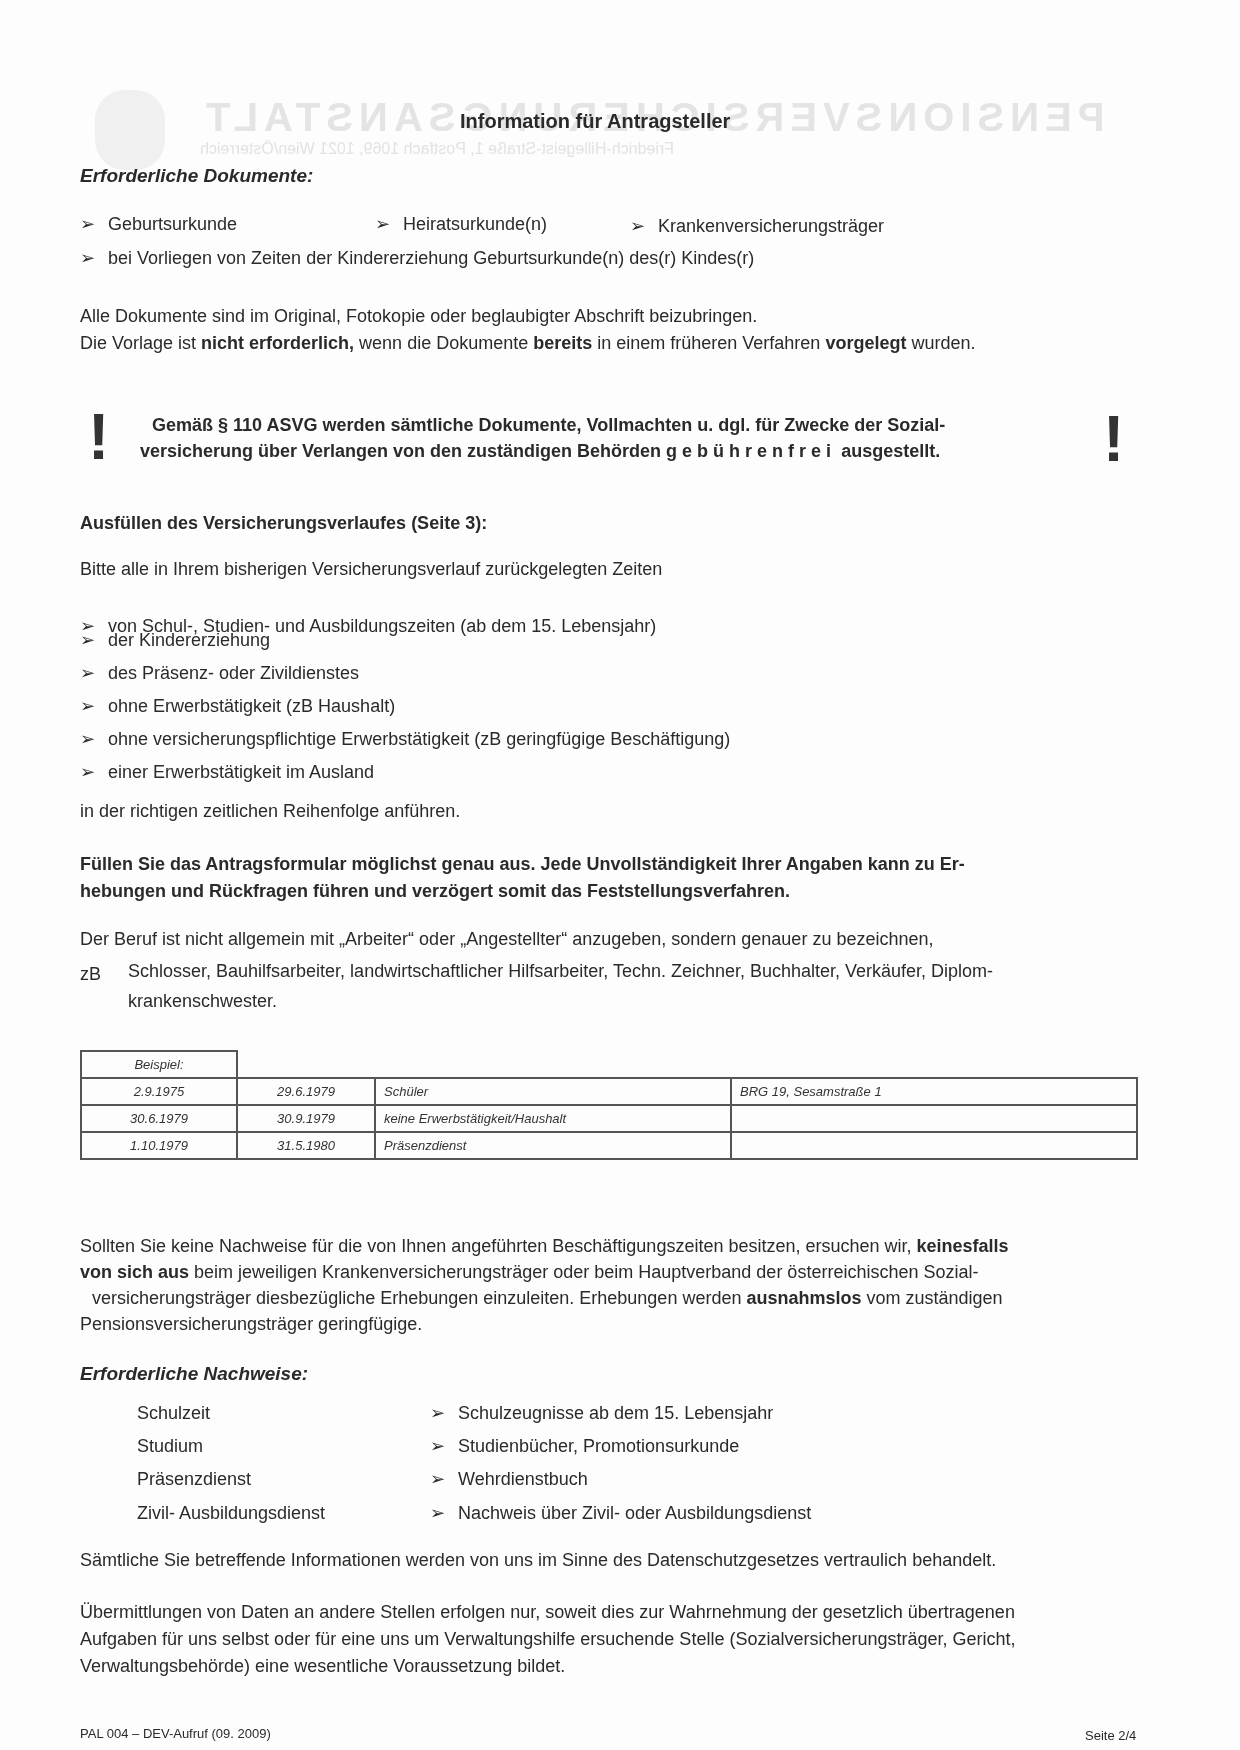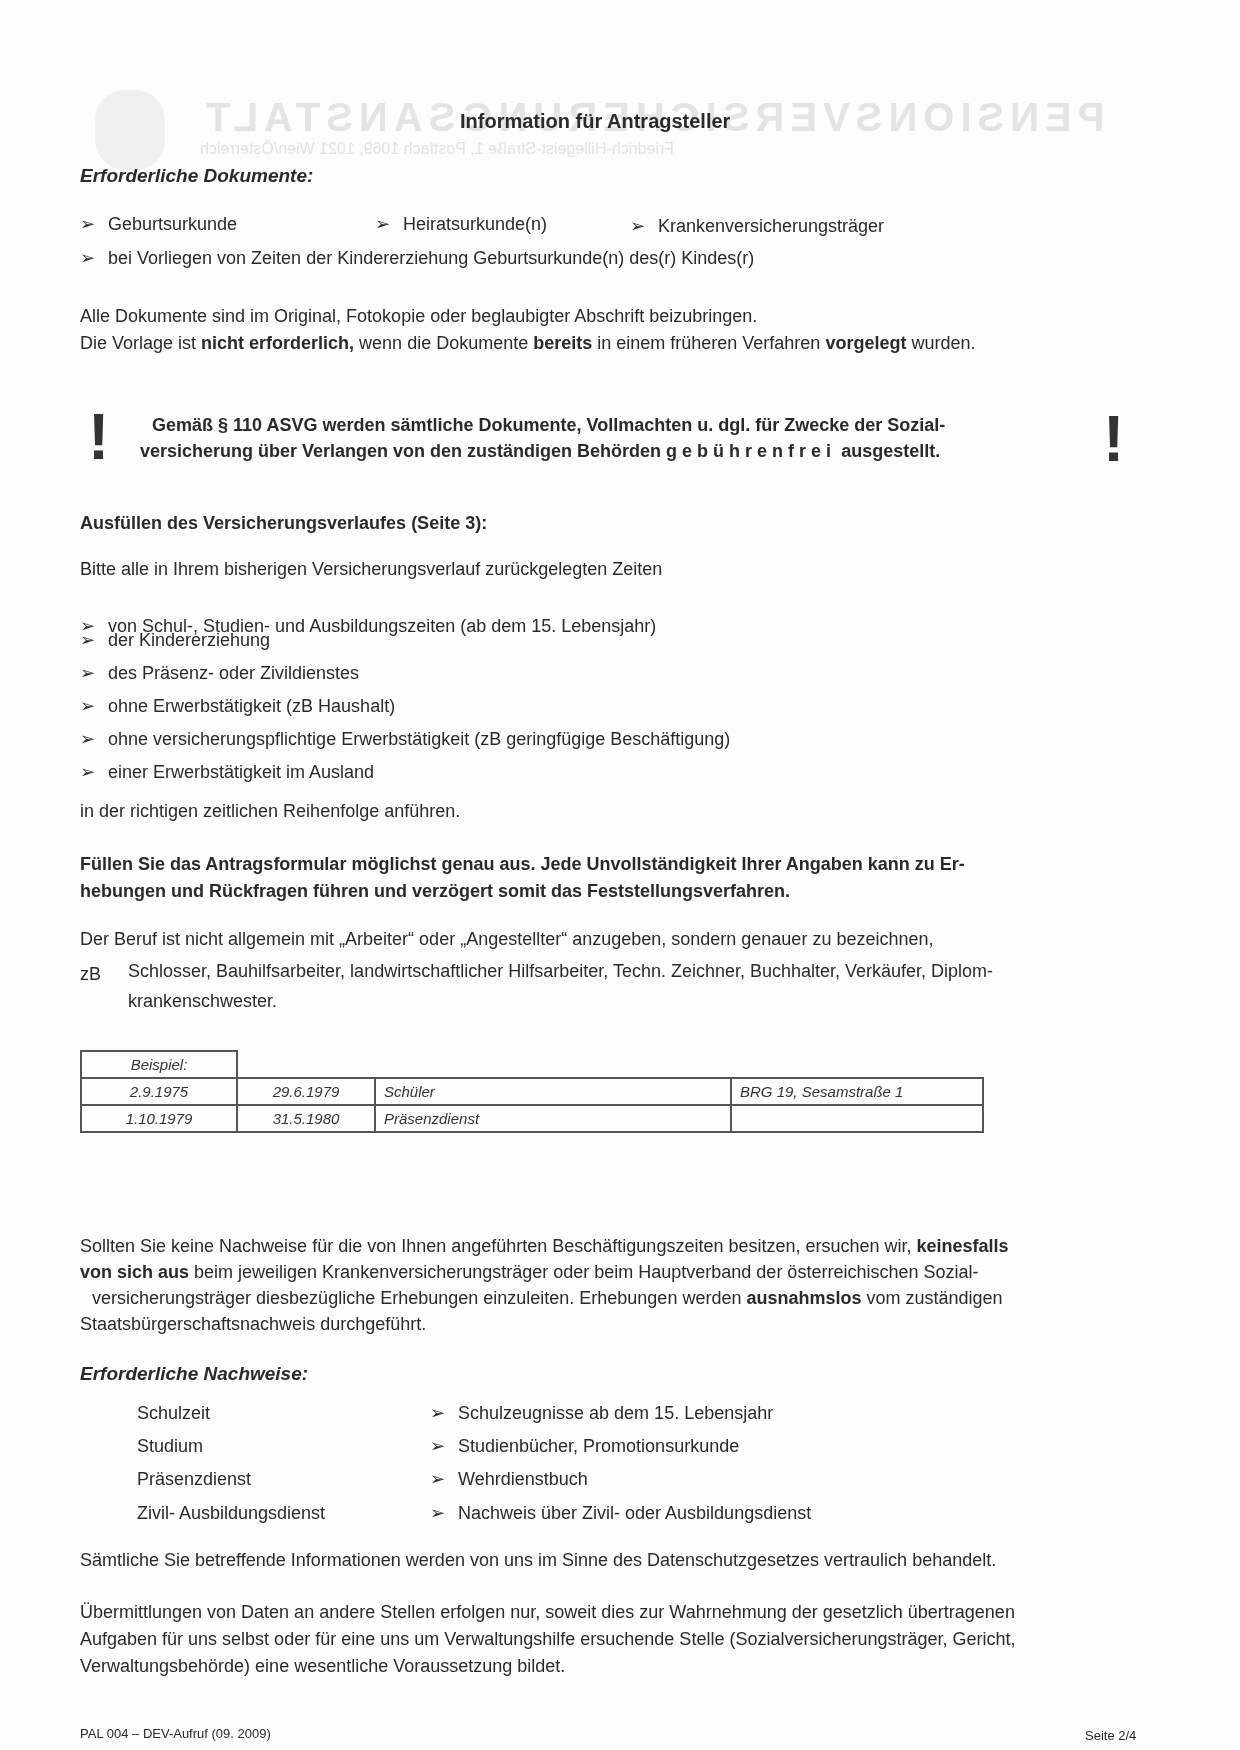--- a/index.html
+++ b/index.html
@@ -5,21 +5,21 @@
   html,body{margin:0;padding:0;}
   body{width:1240px;height:1750px;background:#fdfdfd;position:relative;overflow:hidden;
        font-family:"Liberation Sans",sans-serif;color:#2a2a2a;}
   .abs{position:absolute;}
   .ghost{color:#e4e4e4;font-weight:bold;letter-spacing:6px;}
   .t{font-size:18px;line-height:22px;white-space:nowrap;}
   .b{font-weight:bold;}
   .bi{font-weight:bold;font-style:italic;}
   .arrow{display:inline-block;width:28px;}
   .spaced{letter-spacing:5px;}
-  table.ex{position:absolute;left:80px;top:1050px;width:904px;border-collapse:collapse;font-style:italic;font-size:15px;color:#333;}
+  table.ex{position:absolute;left:80px;top:1050px;width:1058px;border-collapse:collapse;font-style:italic;font-size:13px;color:#333;}
   table.ex td{border:2px solid #555;height:25px;padding:0 8px;}
   .c1,.c2{text-align:center;}
   .excl{font-size:64px;font-weight:bold;color:#333;font-family:"Liberation Sans",sans-serif;}
 </style>
 </head>
 <body>
 
 <div class="abs ghost" style="left:200px;top:95px;font-size:40px;transform:scaleX(-1);">PENSIONSVERSICHERUNGSANSTALT</div>
 <div class="abs" style="left:200px;top:140px;font-size:16px;color:#e2e2e2;transform:scaleX(-1);">Friedrich-Hillegeist-Straße 1, Postfach 1069, 1021 Wien/Österreich</div>
 <div class="abs" style="left:95px;top:90px;width:70px;height:80px;border-radius:30px;background:#f0f0f0;"></div>
@@ -65,32 +65,38 @@
     <td class="c1" style="width:138px;">Beispiel:</td>
     <td style="border:none;border-bottom:2px solid #555;" colspan="3"></td>
   </tr>
   <tr>
     <td class="c1">2.9.1975</td>
     <td class="c2" style="width:120px;">29.6.1979</td>
     <td style="width:338px;">Schüler</td>
     <td>BRG 19, Sesamstraße 1</td>
   </tr>
   <tr>
+    <td class="c1">30.6.1979</td>
+    <td class="c2">30.9.1979</td>
+    <td>keine Erwerbstätigkeit/Haushalt</td>
+    <td></td>
+  </tr>
+  <tr>
     <td class="c1">1.10.1979</td>
     <td class="c2">31.5.1980</td>
     <td>Präsenzdienst</td>
     <td></td>
   </tr>
 </tbody>
   </table>
 
 <div class="abs t" style="left:80px;top:1235px;"><span>Sollten Sie keine Nachweise für die von Ihnen angeführten Beschäftigungszeiten besitzen, ersuchen wir, </span><span class="b">keinesfalls</span></div>
 <div class="abs t" style="left:80px;top:1261px;"><span class="b">von sich aus</span><span> beim jeweiligen Krankenversicherungsträger oder beim Hauptverband der österreichischen Sozial-</span></div>
 <div class="abs t" style="left:80px;top:1287px;margin-left:12px;"><span>versicherungsträger diesbezügliche Erhebungen einzuleiten. Erhebungen werden </span><span class="b">ausnahmslos</span><span> vom zuständigen</span></div>
-<div class="abs t" style="left:80px;top:1313px;">Staatsbürgerschaftsnachweis durchgeführt.</div>
+<div class="abs t" style="left:80px;top:1313px;">Pensionsversicherungsträger geringfügige.</div>
 
 <div class="abs t bi" style="left:80px;top:1363px;font-size:19px;">Erforderliche Nachweise:</div>
 
 <div class="abs t" style="left:137px;top:1402px;">Schulzeit</div>
 <div class="abs t" style="left:430px;top:1402px;"><span class="arrow">➢</span><span>Schulzeugnisse ab dem 15. Lebensjahr</span></div>
 <div class="abs t" style="left:137px;top:1435px;">Studium</div>
 <div class="abs t" style="left:430px;top:1435px;"><span class="arrow">➢</span><span>Studienbücher, Promotionsurkunde</span></div>
 <div class="abs t" style="left:137px;top:1468px;">Präsenzdienst</div>
 <div class="abs t" style="left:430px;top:1468px;"><span class="arrow">➢</span><span>Wehrdienstbuch</span></div>
 <div class="abs t" style="left:137px;top:1502px;">Zivil- Ausbildungsdienst</div>

